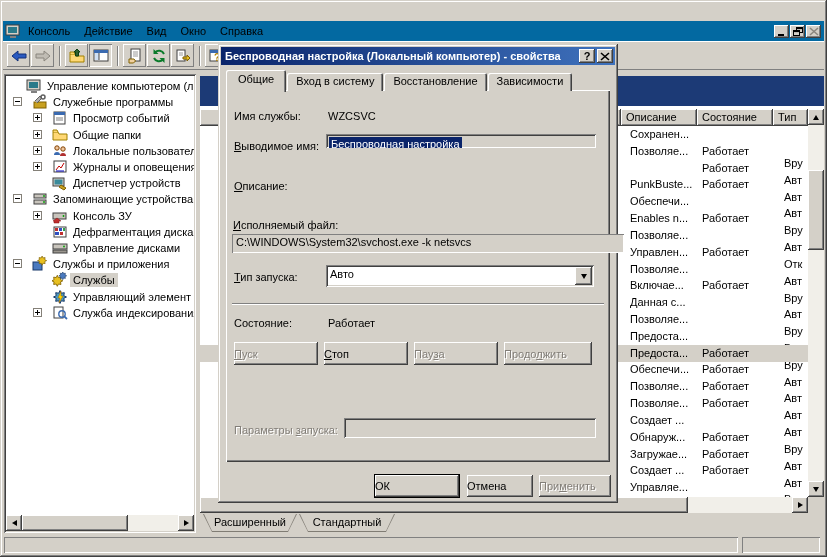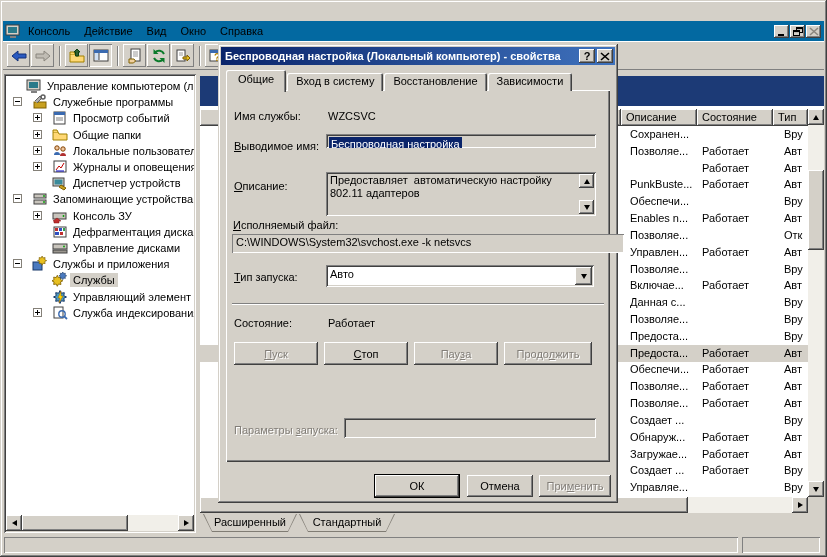--- a/index.html
+++ b/index.html
@@ -54,21 +54,21 @@
   
   .banner{position:absolute;left:200px;top:76px;width:624px;height:30px;background:#1c3a76;}
   .banner-line{position:absolute;left:200px;top:106px;width:624px;height:3px;background:#fff;}
   .list-bg{position:absolute;left:200px;top:109px;width:608px;height:388px;background:#fff;}
   .hseg{position:absolute;top:109px;height:17px;line-height:16px;padding:0 5px;white-space:nowrap;overflow:hidden;
     background:#d4d0c8;box-shadow:inset -1px -1px 0 #404040,inset 1px 1px 0 #fff,inset -2px -2px 0 #808080;}
   #list-rows{position:absolute;left:200px;top:126px;width:608px;height:371px;overflow:hidden;}
   .lrow{position:absolute;left:0;width:100%;height:17px;line-height:17px;}
   .lrow.sel{background:#d4d0c8;}
   .lrow span{position:absolute;white-space:nowrap;overflow:hidden;}
-  .c-desc{left:430px;width:70px;} .c-state{left:502px;width:78px;} .c-type{left:584px;width:32px;}
+  .c-desc{left:430px;width:70px;} .c-state{left:502px;width:78px;} .c-type{left:584px;width:32px;margin-top:29px;}
   
   .vtab{position:absolute;top:514px;height:18px;background:#807c74;
     clip-path:polygon(0 0,100% 0,calc(100% - 9px) 100%,9px 100%);}
   .vtab-in{position:absolute;left:1px;right:1px;top:0;bottom:1px;background:#d4d0c8;text-align:center;line-height:16px;
     clip-path:polygon(0 0,100% 0,calc(100% - 8px) 100%,8px 100%);white-space:nowrap;}
   
   .sb-panel{position:absolute;top:537px;height:16px;background:#d4d0c8;
     box-shadow:inset 1px 1px 0 #808080,inset -1px -1px 0 #fff;}
   
   .dialog{position:absolute;left:218px;top:44px;width:400px;height:459px;background:#d4d0c8;z-index:20;
@@ -92,21 +92,21 @@
   .mini-scroll{position:absolute;top:2px;right:2px;bottom:2px;width:15px;display:flex;flex-direction:column;justify-content:space-between;}
   .mini-btn{height:14px;display:flex;align-items:center;justify-content:center;background:#d4d0c8;
     box-shadow:inset -1px -1px 0 #404040,inset 1px 1px 0 #fff,inset -2px -2px 0 #808080;}
   .exe-text{line-height:17px;padding:0 4px;white-space:nowrap;}
   .combo{position:absolute;background:#fff;}
   .combo-val{position:absolute;left:4px;top:3px;white-space:nowrap;}
   .dd-btn{position:absolute;top:2px;right:2px;bottom:2px;width:17px;display:flex;align-items:center;justify-content:center;
     background:#d4d0c8;box-shadow:inset -1px -1px 0 #404040,inset 1px 1px 0 #fff,inset -2px -2px 0 #808080;}
   .hr{position:absolute;height:2px;border-top:1px solid #808080;border-bottom:1px solid #fff;}
   .hint{position:absolute;line-height:14px;}
-  .btn{position:absolute;display:flex;align-items:center;justify-content:center;white-space:nowrap;
+  .btn{position:absolute;display:flex;align-items:center;white-space:nowrap;
     background:#d4d0c8;box-shadow:inset -1px -1px 0 #404040,inset 1px 1px 0 #fff,inset -2px -2px 0 #808080,inset 2px 2px 0 #d4d0c8;}
   .btn.dis{color:#827e78;text-shadow:1px 1px 0 #fff;}
   .btn.default{box-shadow:0 0 0 1px #000,inset -1px -1px 0 #404040,inset 1px 1px 0 #fff,inset -2px -2px 0 #808080;}
   u{text-decoration:underline;}
 </style>
 </head>
 <body>
 
 <div id="stage">
 
@@ -578,31 +578,20 @@
 
     <span class="lbl" style="left:16px;top:66px;">Имя службы:</span>
     <span class="val" style="left:110px;top:66px;">WZCSVC</span>
 
     <span class="lbl" id="lbl-display" style="left:16px;top:96px;"><u>В</u>ыводимое имя:</span>
     <div class="field gray sunk2" style="left:108px;top:90px;width:270px;height:14px;">
       <span class="selrange" style="background: rgb(10, 36, 106);">Беспроводная настройка</span>
     </div>
 
     <span class="lbl" id="lbl-desc" style="left:16px;top:136px;"><u>О</u>писание:</span>
-    <div class="field gray sunk2" style="left:108px;top:128px;width:270px;height:44px;">
-      <div class="desctext">Предоставляет  автоматическую настройку 802.11 адаптеров</div>
-      <div class="mini-scroll">
-        <span class="mini-btn">
-            <i class="tri up"></i>
-          </span>
-        <span class="mini-btn">
-            <i class="tri down"></i>
-          </span>
-      </div>
-    </div>
 
     <span class="lbl" id="lbl-exe" style="left:15px;top:175px;"><u>И</u>сполняемый файл:</span>
     <div class="field gray sunk1" style="left:14px;top:190px;width:392px;height:19px;">
       <div class="exe-text">C:\WINDOWS\System32\svchost.exe -k netsvcs</div>
     </div>
 
     <span class="lbl" id="lbl-startup" style="left:16px;top:227px;"><u>Т</u>ип запуска:</span>
     <div class="combo sunk2" style="left:108px;top:221px;width:268px;height:22px;">
       <span class="combo-val">Авто</span>
       <span class="dd-btn">

